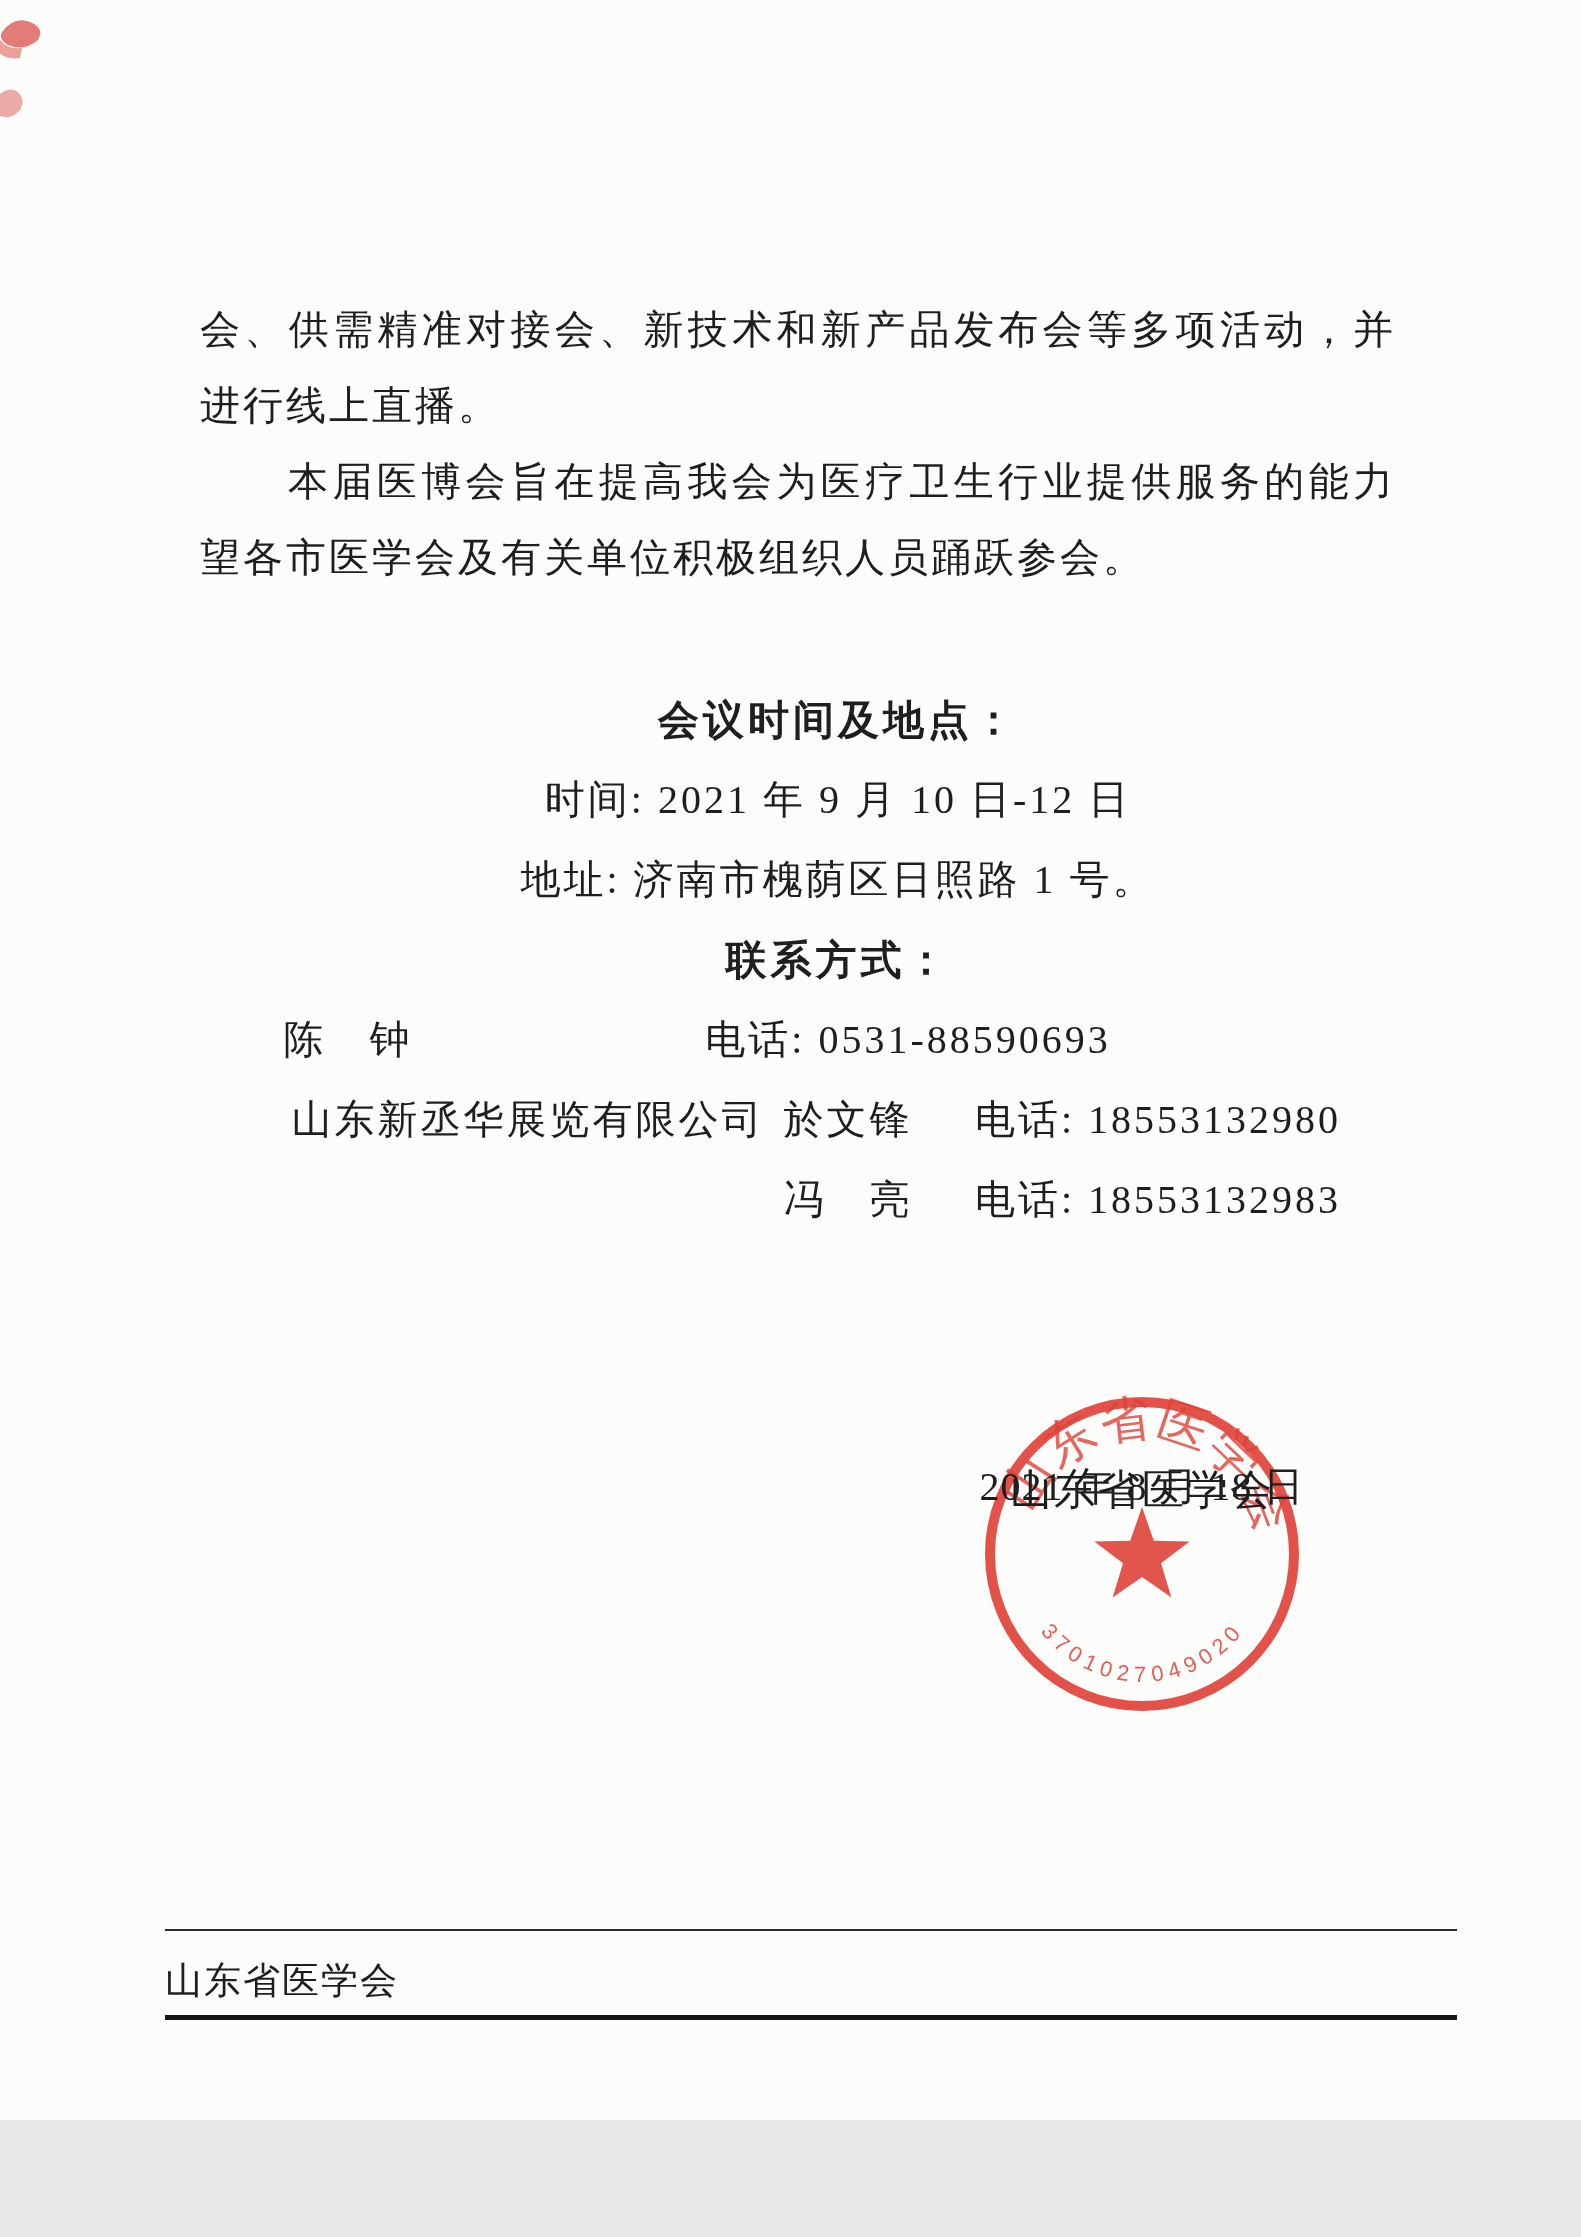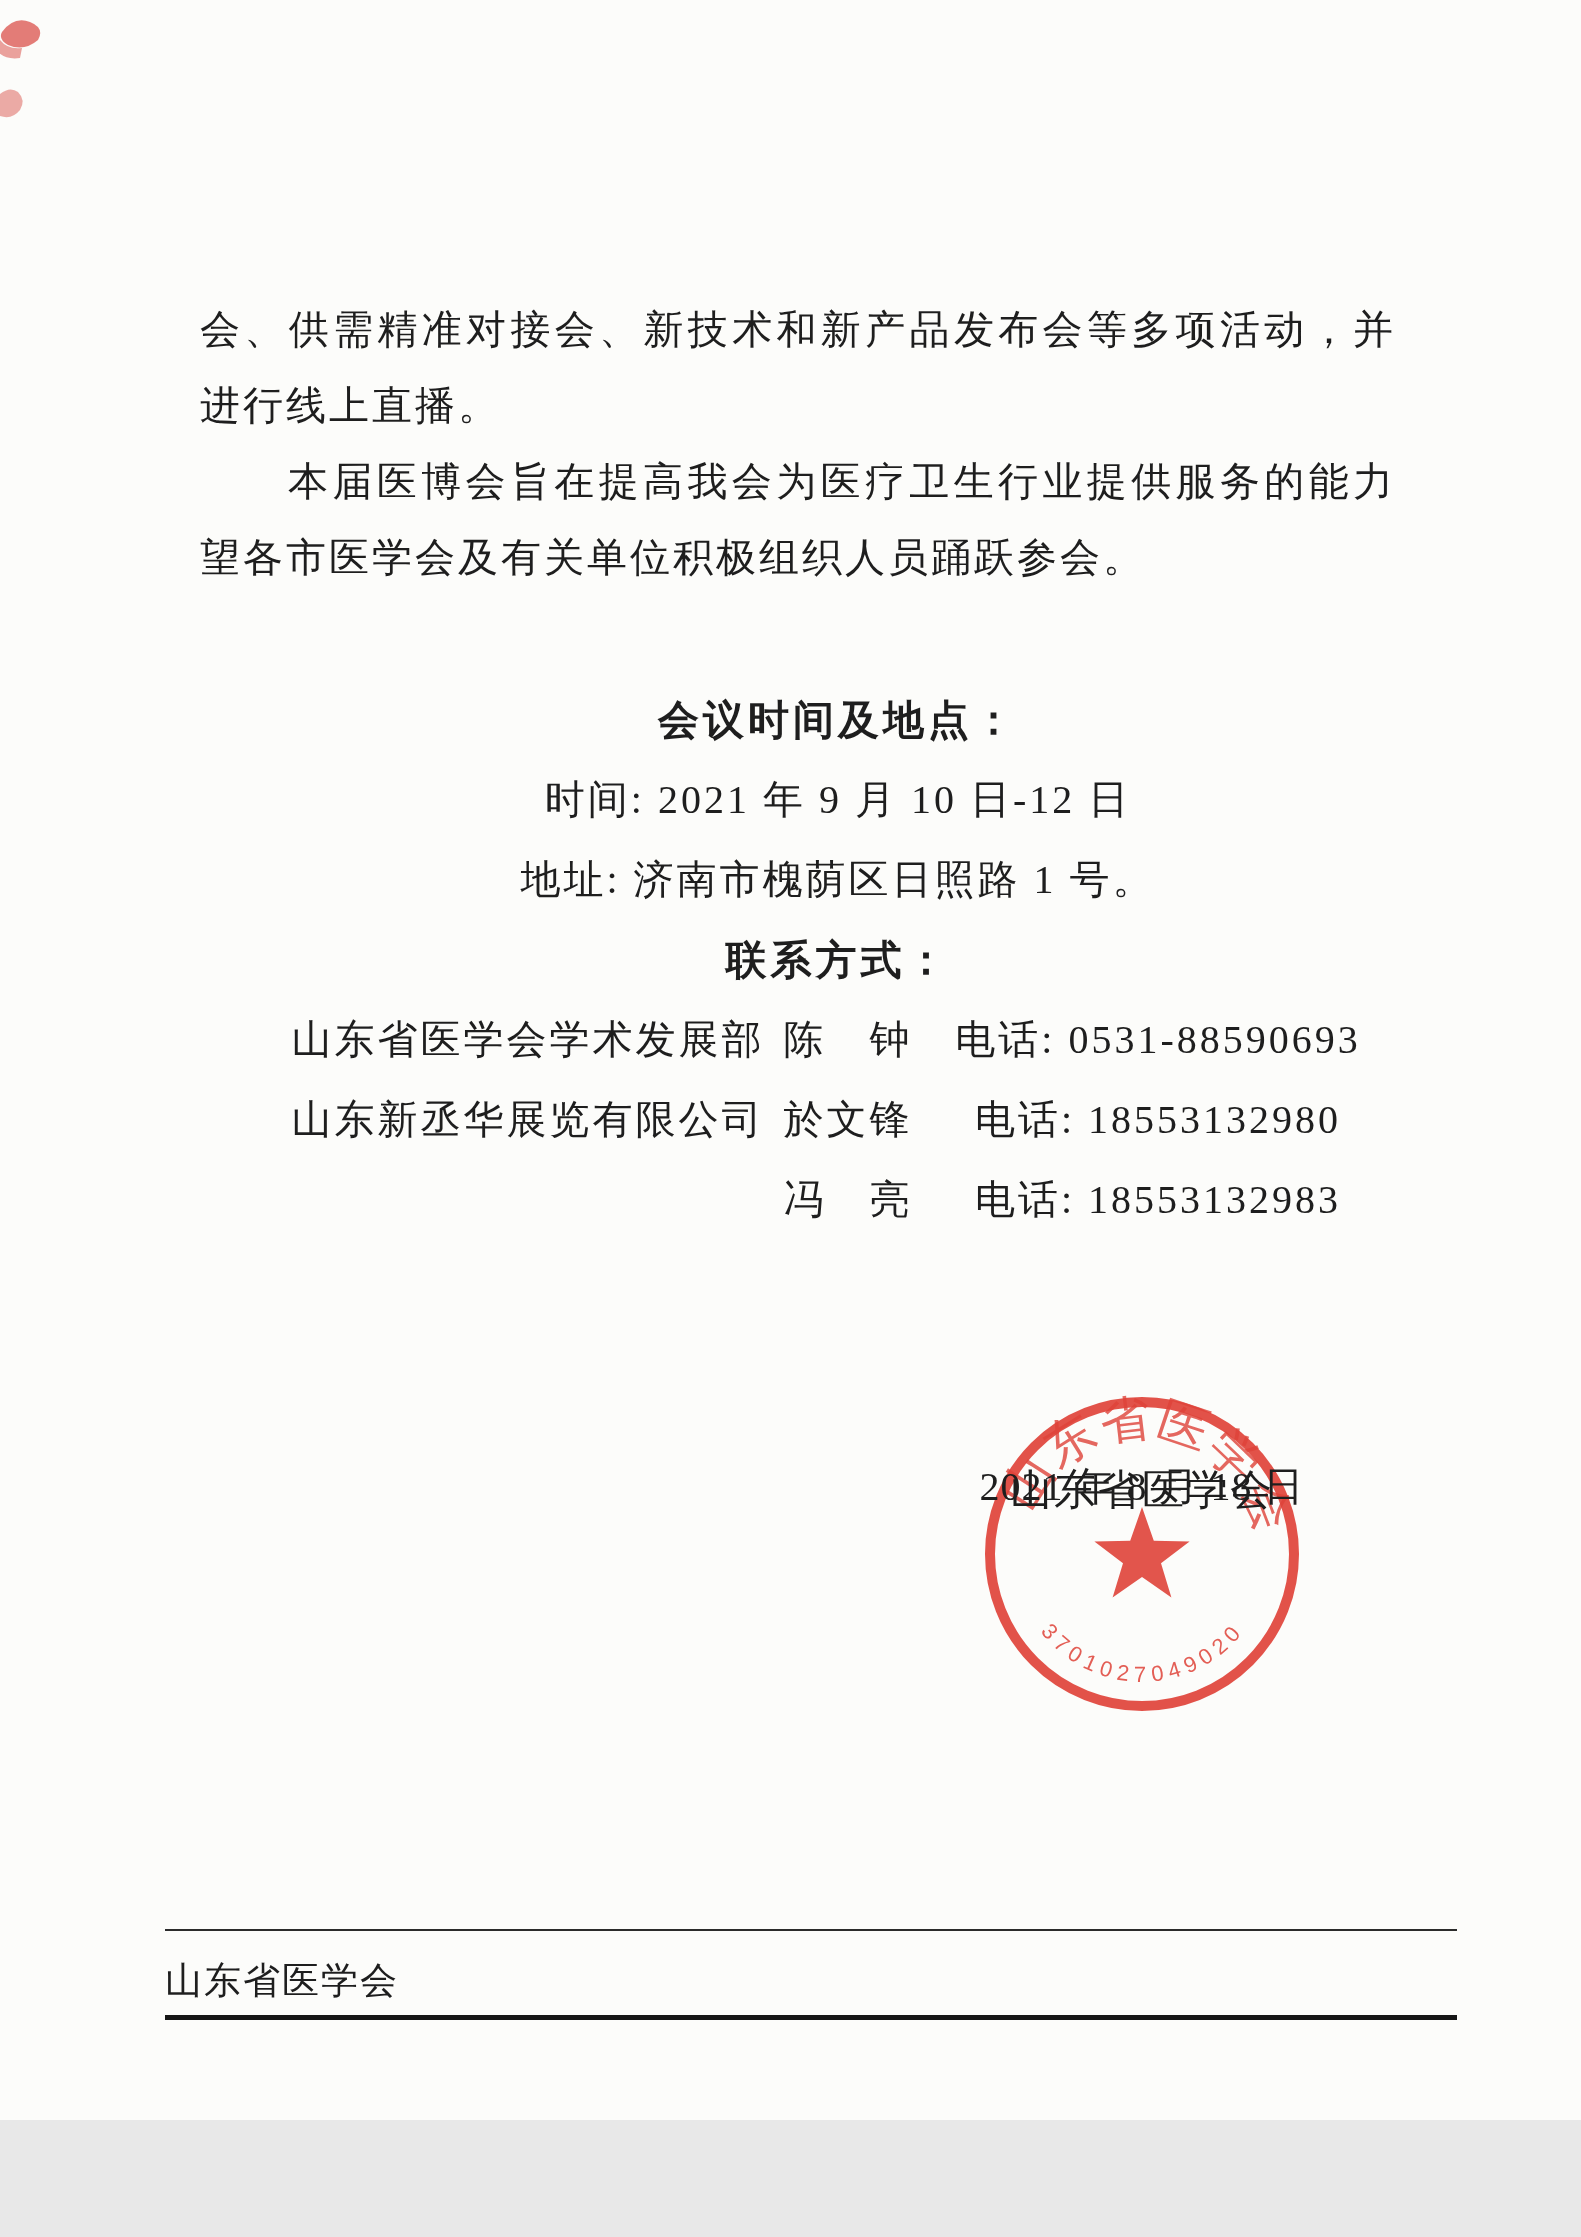--- a/index.html
+++ b/index.html
@@ -82,21 +82,20 @@
     <div class="line">望各市医学会及有关单位积极组织人员踊跃参会。</div>
   </div>
 
   <div class="details-block">
     <div class="dline heading">会议时间及地点：</div>
     <div class="dline">时间: 2021 年 9 月 10 日-12 日</div>
     <div class="dline">地址: 济南市槐荫区日照路 1 号。</div>
     <div class="dline heading">联系方式：</div>
 
     <div class="dline contact-row">
-      <span class="contact-org">山东省医学会学术发展部</span>
       <span class="contact-name">陈　钟</span>
       <span class="contact-phone">电话: 0531-88590693</span>
     </div>
     <div class="dline contact-row">
       <span class="contact-org">山东新丞华展览有限公司</span>
       <span class="contact-name">於文锋</span>
       <span class="contact-phone">电话: 18553132980</span>
     </div>
     <div class="dline contact-row">
       <span class="contact-org"></span>

